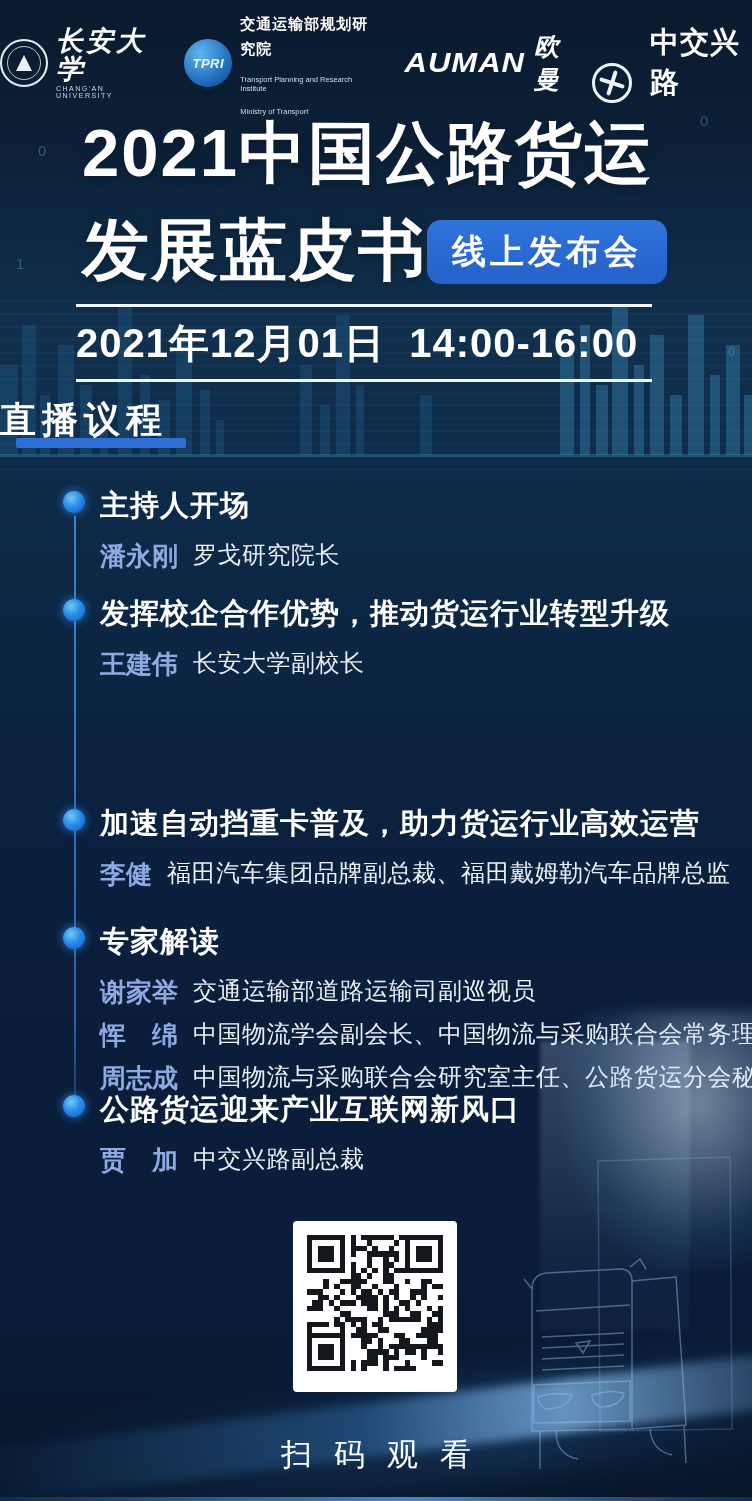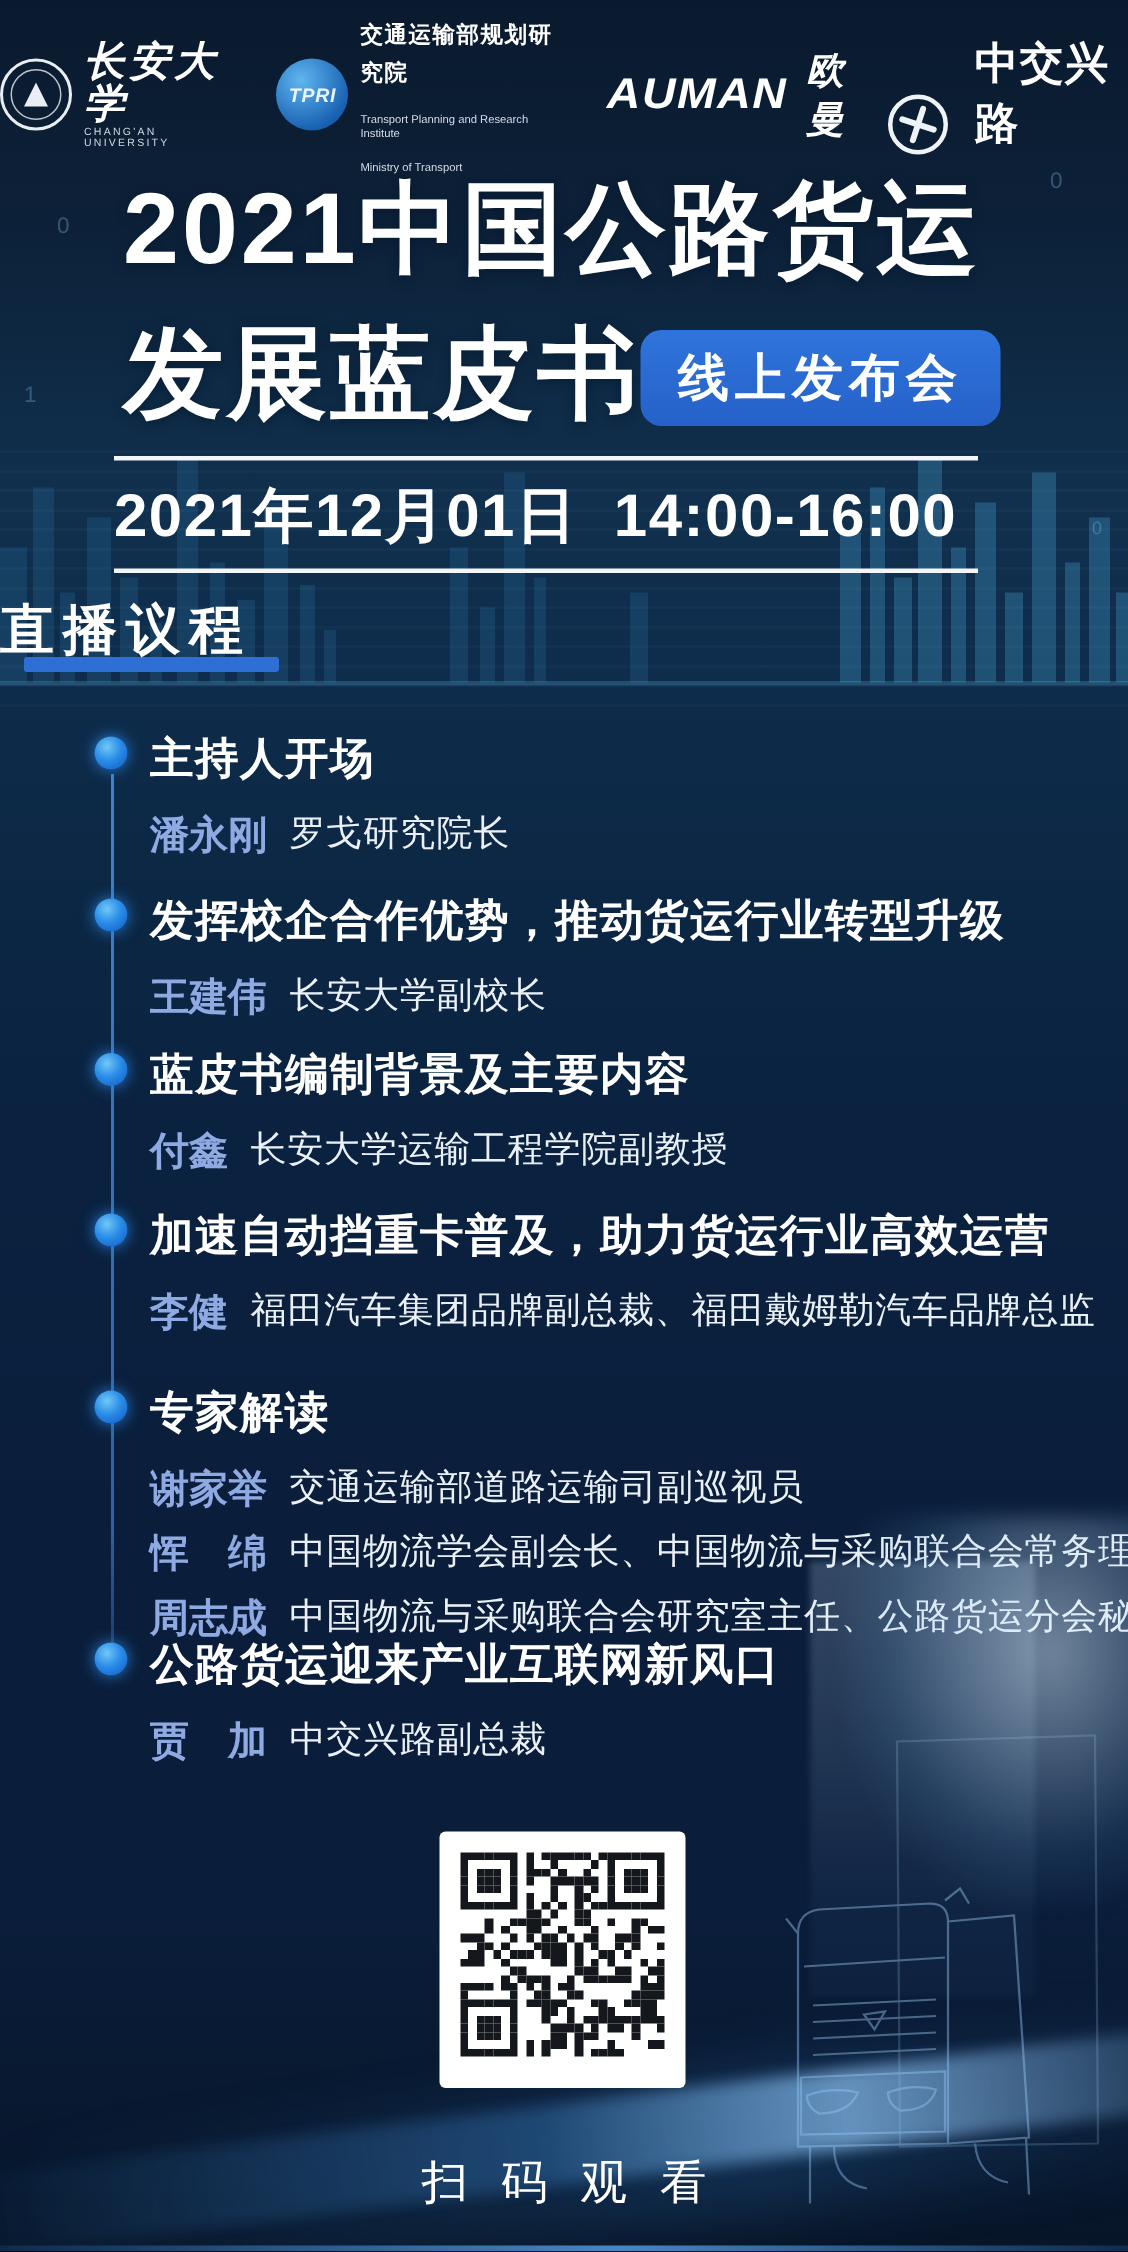--- a/index.html
+++ b/index.html
@@ -68,21 +68,21 @@
   .cu-text .cn{ font-family:"Liberation Serif", serif; font-style:italic; font-weight:700; font-size:27px; letter-spacing:3px; line-height:28px; }
   .cu-text .en{ font-size:7px; letter-spacing:1.5px; color:#cfd9e4; margin-top:2px; }
   .tpri-circle{
     width:48px; height:48px; border-radius:50%; flex:0 0 auto;
     background:radial-gradient(circle at 35% 30%, #5fb6ef, #1b63b4 70%, #0d4a92);
     display:flex; align-items:center; justify-content:center;
     font-style:italic; font-weight:700; font-size:13px; color:#eaf4ff; letter-spacing:.5px;
   }
   .tpri-text .cn{ font-size:15px; font-weight:700; letter-spacing:1px; line-height:25px; }
   .tpri-text .en{ font-size:7.5px; color:#d4dde8; line-height:9px; margin-top:14px; }
-  .auman{ display:flex; align-items:center; gap:9px;text-align:center; }
+  .auman{ display:flex; align-items:center; gap:9px; }
   .auman .en{ font-size:31px; font-weight:900; font-style:italic; letter-spacing:1px; transform:scaleY(.92); }
   .auman .cn{ font-size:25px; font-weight:900; font-style:italic; }
   .zjxl{ display:flex; align-items:flex-end; gap:18px; }
   .zjxl-mark{
     width:40px; height:40px; border:3px solid #eef3f8; border-radius:50%; position:relative; flex:0 0 auto;
   }
   .zjxl-mark::before{
     content:""; position:absolute; left:50%; top:4px; bottom:4px; width:4px; margin-left:-2px;
     background:#eef3f8; border-radius:2px; transform:rotate(18deg);
   }
@@ -262,28 +262,20 @@
 
   <div class="item i1">
     <span class="dot"></span>
     <div class="item-title">发挥校企合作优势，推动货运行业转型升级</div>
     <div class="speaker">
       <span class="sp-name">王建伟</span>
       <span class="sp-role">长安大学副校长</span>
     </div>
   </div>
 
-  <div class="item i2">
-    <span class="dot"></span>
-    <div class="item-title">蓝皮书编制背景及主要内容</div>
-    <div class="speaker">
-      <span class="sp-name">付鑫</span>
-      <span class="sp-role">长安大学运输工程学院副教授</span>
-    </div>
-  </div>
 
   <div class="item i3">
     <span class="dot"></span>
     <div class="item-title">加速自动挡重卡普及，助力货运行业高效运营</div>
     <div class="speaker">
       <span class="sp-name">李健</span>
       <span class="sp-role">福田汽车集团品牌副总裁、福田戴姆勒汽车品牌总监</span>
     </div>
   </div>
 

